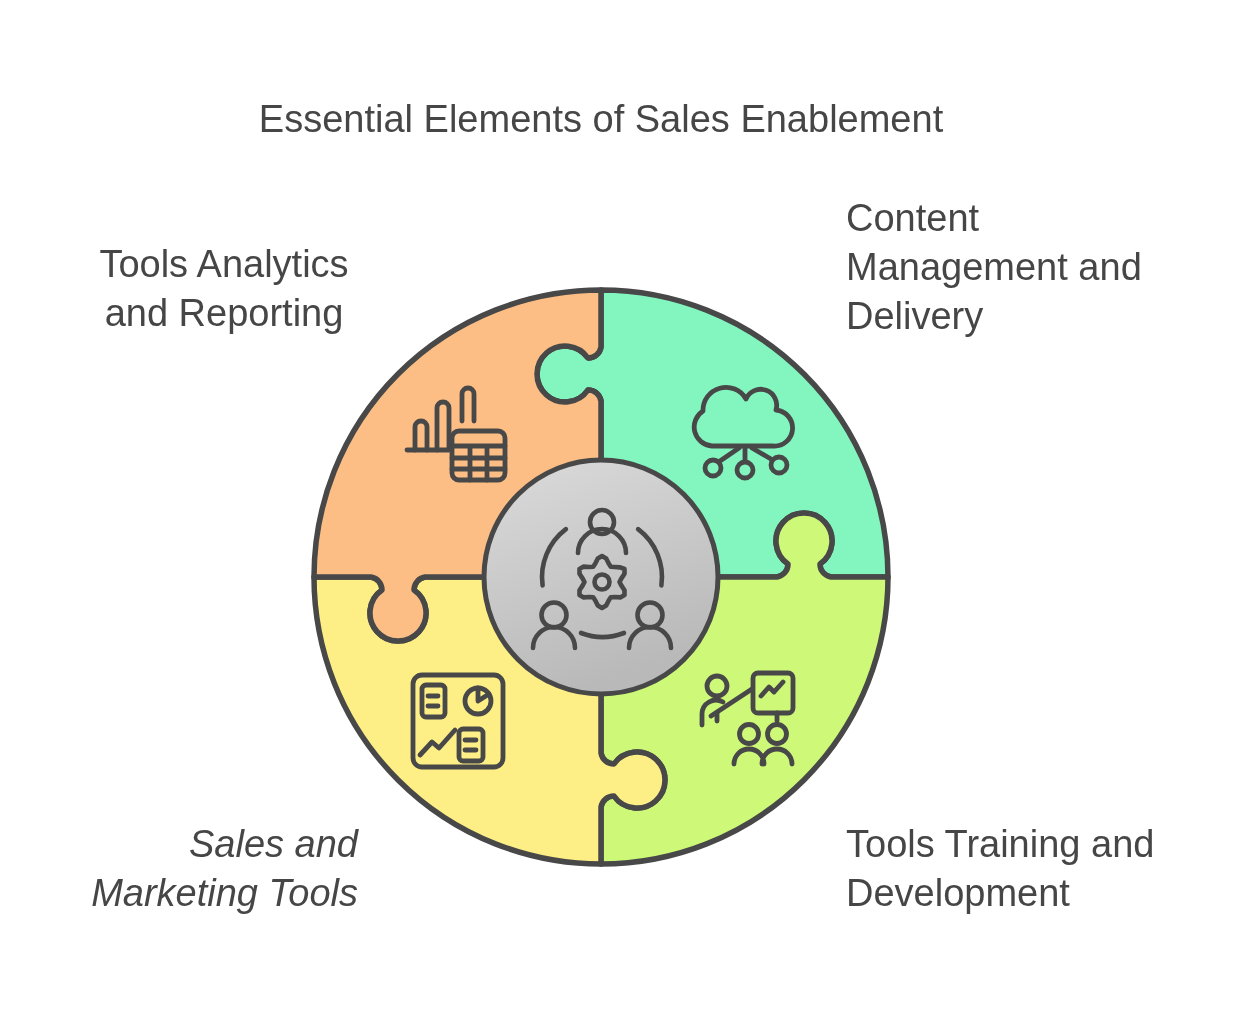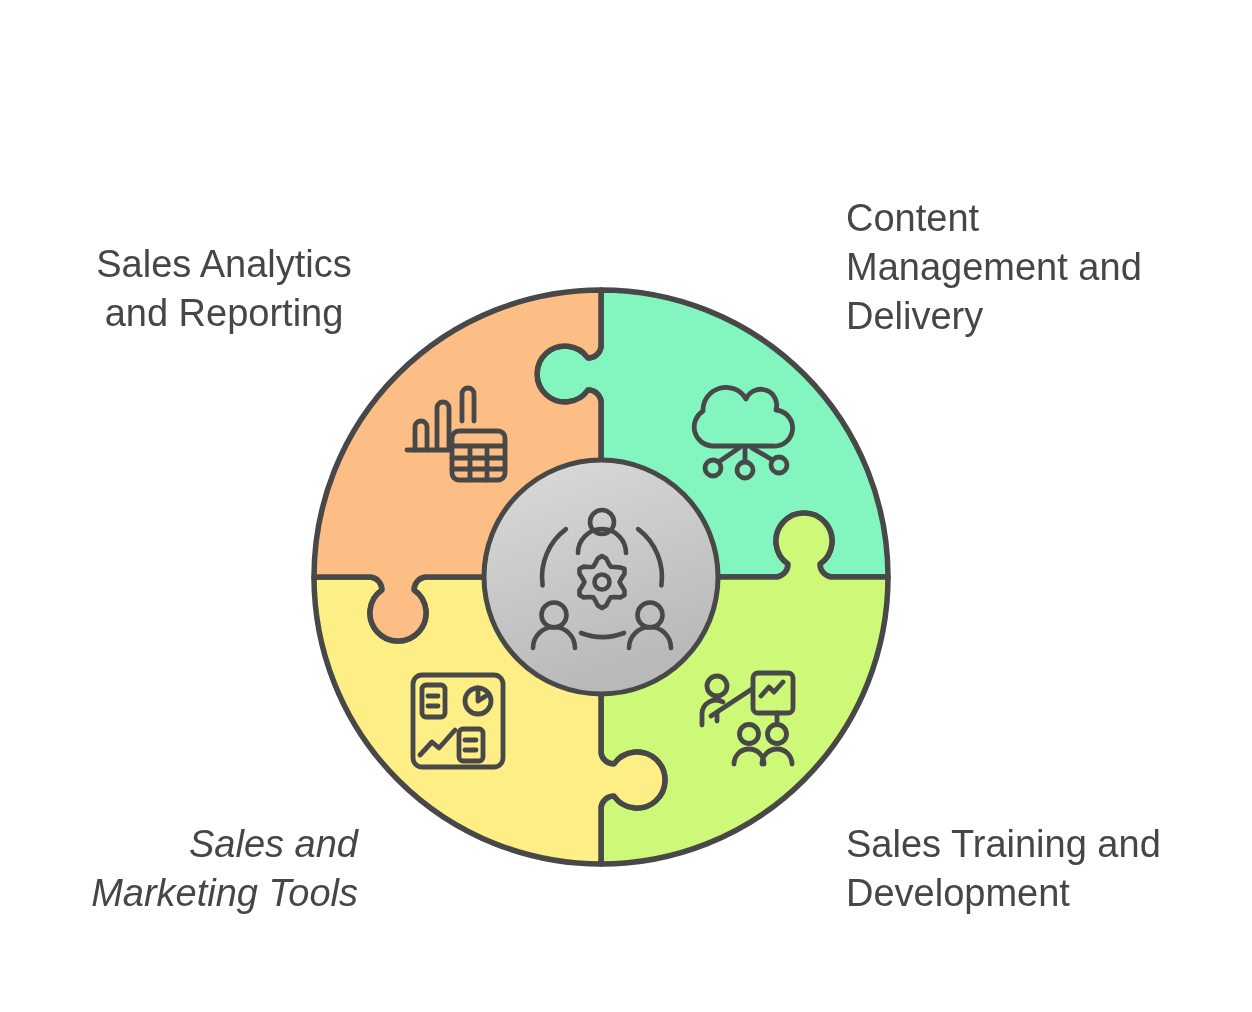--- a/index.html
+++ b/index.html
@@ -17,20 +17,21 @@
   .label-analytics{left:46px;top:240px;width:356px;text-align:center;}
   .label-content{left:846px;top:194px;width:390px;text-align:left;}
   .label-tools{left:20px;top:820px;width:338px;text-align:right;font-style:italic;}
   .label-training{left:846px;top:820px;width:390px;text-align:left;}
 </style>
 </head>
 <body>
 
 <div class="stage">
 
+  <div class="title">Essential Elements of Sales Enablement</div>
 
   <svg width="1252" height="1012" viewBox="0 0 1252 1012">
     <defs>
 
       <path id="piece" d="
         M 0,-287
         L 0,-230
         A 13 13 0 0 1 -13,-219
         A 28 28 0 1 0 -13,-187
         A 13 13 0 0 1 0,-176
@@ -109,23 +110,23 @@
         <polygon points="619.5,582 621.3,585.4 624.5,590.2 624.5,595.0 620.3,597.4 614.6,597.0 610.8,597.2 608.7,600.4 606.2,605.5 602,608 597.8,605.5 595.3,600.4 593.2,597.2 589.4,597.0 583.7,597.4 579.5,595.0 579.5,590.2 582.7,585.4 584.5,582 582.7,578.6 579.5,573.8 579.5,569.0 583.7,566.6 589.4,567.0 593.2,566.8 595.3,563.6 597.8,558.5 602,556 606.2,558.5 608.7,563.6 610.8,566.8 614.6,567.0 620.3,567.4 624.5,569.0 624.5,573.8 621.3,578.6"></polygon>
         <circle cx="602" cy="582" r="7.5"></circle>
         <circle cx="554" cy="615" r="12.5"></circle>
         <path d="M 533,648 a 21,21 0 0 1 42,0"></path>
         <circle cx="650" cy="615" r="12.5"></circle>
         <path d="M 629,648 a 21,21 0 0 1 42,0"></path>
       </g>
     </g>
   </svg>
 
-  <div class="label label-analytics">Sales Analytics
+  <div class="label label-analytics">Tools Analytics
 and Reporting</div>
   <div class="label label-content">Content
 Management and
 Delivery</div>
   <div class="label label-tools">Sales and
 Marketing Tools</div>
-  <div class="label label-training">Sales Training and
+  <div class="label label-training">Tools Training and
 Development</div>
 
 </div>
 
 </body></html>

